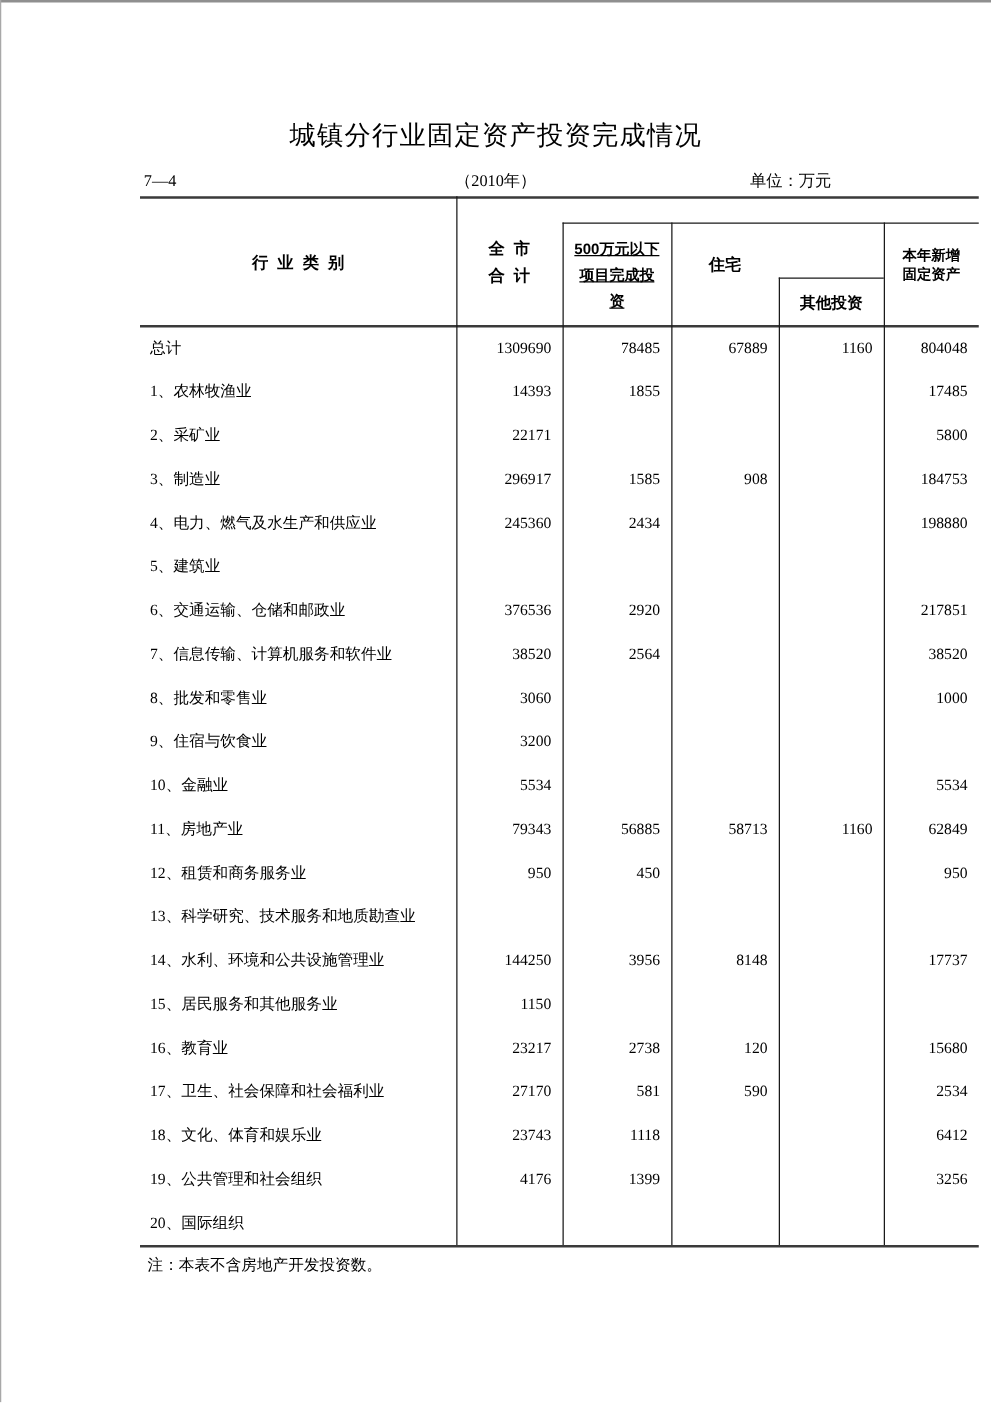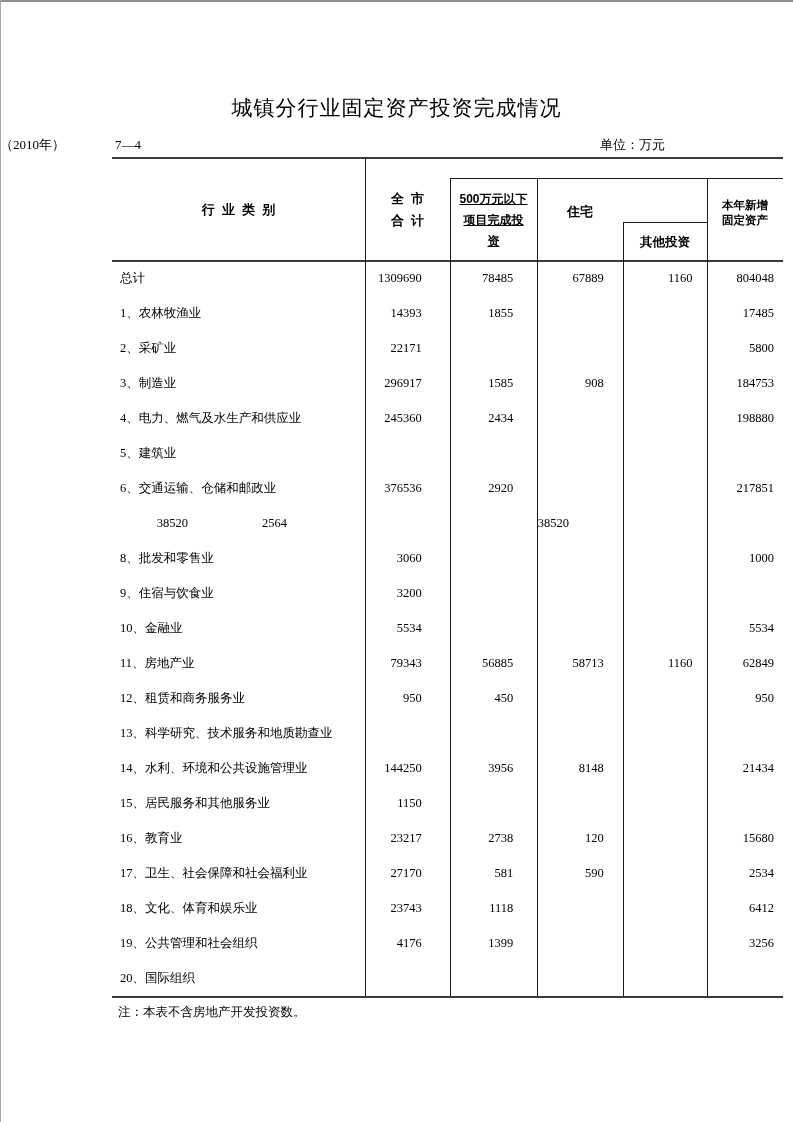--- a/index.html
+++ b/index.html
@@ -10,21 +10,21 @@
   .edge-top{position:absolute;left:0;top:0;width:793px;height:2px;background:#8f8f8f;}
   .edge-left{position:absolute;left:0;top:0;width:1px;height:1122px;background:#a8a8a8;}
 
   .title{
     position:absolute;left:0;top:94px;width:793px;text-align:center;
     font-family:"Liberation Sans","DejaVu Sans",sans-serif;font-weight:normal;
     font-size:21px;letter-spacing:1px;
   }
   .meta{position:absolute;top:136px;height:18px;font-size:13px;line-height:18px;}
   .meta-no{left:115px;}
-  .meta-year{left:0;width:793px;text-align:left;}
+  .meta-year{left:0;width:793px;text-align:center;}
   .meta-unit{left:600px;}
 
   
   .hl{position:absolute;background:#1a1a1a;height:1px;}
   .hl.thick{height:2px;background:#3a3a3a;}
   .vl{position:absolute;background:#1a1a1a;width:1px;}
 
   
   .hcell{
     position:absolute;display:flex;flex-direction:column;align-items:center;justify-content:center;
@@ -33,21 +33,21 @@
   }
   .hc-industry{left:112px;top:159px;width:253px;height:102px;}
   .hc-citytotal{left:365px;top:159px;width:85px;height:102px;line-height:22px;}
   .hc-below500{left:450px;top:179px;width:87px;height:82px;line-height:21px;font-size:12px;text-decoration:underline;}
   .hc-resident{left:537px;top:179px;width:86px;height:82px;padding-bottom:16px;box-sizing:border-box;}
   .hc-other{left:623px;top:223px;width:84px;height:38px;font-size:12.5px;text-align:center;}
   .hc-newassets{left:707px;top:179px;width:76px;height:82px;line-height:15px;font-size:11.5px;padding-bottom:15px;box-sizing:border-box;}
 
   
   .rows{position:absolute;left:112px;top:261px;width:671px;font-size:12.5px;}
-  .tr{display:flex;height:35px;line-height:35px;gap:12px;}
+  .tr{display:flex;height:35px;line-height:35px;}
   .td{box-sizing:border-box;overflow:hidden;white-space:nowrap;}
   .lab{width:253px;padding-left:8px;text-align:left;}
   .n{text-align:right;padding-right:9px;}
   .w1{width:85px}.w2{width:87px}.w3{width:86px}.w4{width:84px}.w5{width:76px}
 
   .note{position:absolute;left:118px;top:1004px;font-size:12.5px;}
 </style>
 </head>
 <body>
 
@@ -147,20 +147,21 @@
       </div>
     <div class="tr">
         <span class="td lab">6、交通运输、仓储和邮政业</span>
         <span class="td n w1">376536</span>
         <span class="td n w2">2920</span>
         <span class="td n w3"></span>
         <span class="td n w4"></span>
         <span class="td n w5">217851</span>
       </div>
     <div class="tr">
+        <span class="td lab">7、信息传输、计算机服务和软件业</span>
         <span class="td n w1">38520</span>
         <span class="td n w2">2564</span>
         <span class="td n w3"></span>
         <span class="td n w4"></span>
         <span class="td n w5">38520</span>
       </div>
     <div class="tr">
         <span class="td lab">8、批发和零售业</span>
         <span class="td n w1">3060</span>
         <span class="td n w2"></span>
@@ -207,21 +208,21 @@
         <span class="td n w3"></span>
         <span class="td n w4"></span>
         <span class="td n w5"></span>
       </div>
     <div class="tr">
         <span class="td lab">14、水利、环境和公共设施管理业</span>
         <span class="td n w1">144250</span>
         <span class="td n w2">3956</span>
         <span class="td n w3">8148</span>
         <span class="td n w4"></span>
-        <span class="td n w5">21434</span>
+        <span class="td n w5">17737</span>
       </div>
     <div class="tr">
         <span class="td lab">15、居民服务和其他服务业</span>
         <span class="td n w1">1150</span>
         <span class="td n w2"></span>
         <span class="td n w3"></span>
         <span class="td n w4"></span>
         <span class="td n w5"></span>
       </div>
     <div class="tr">

